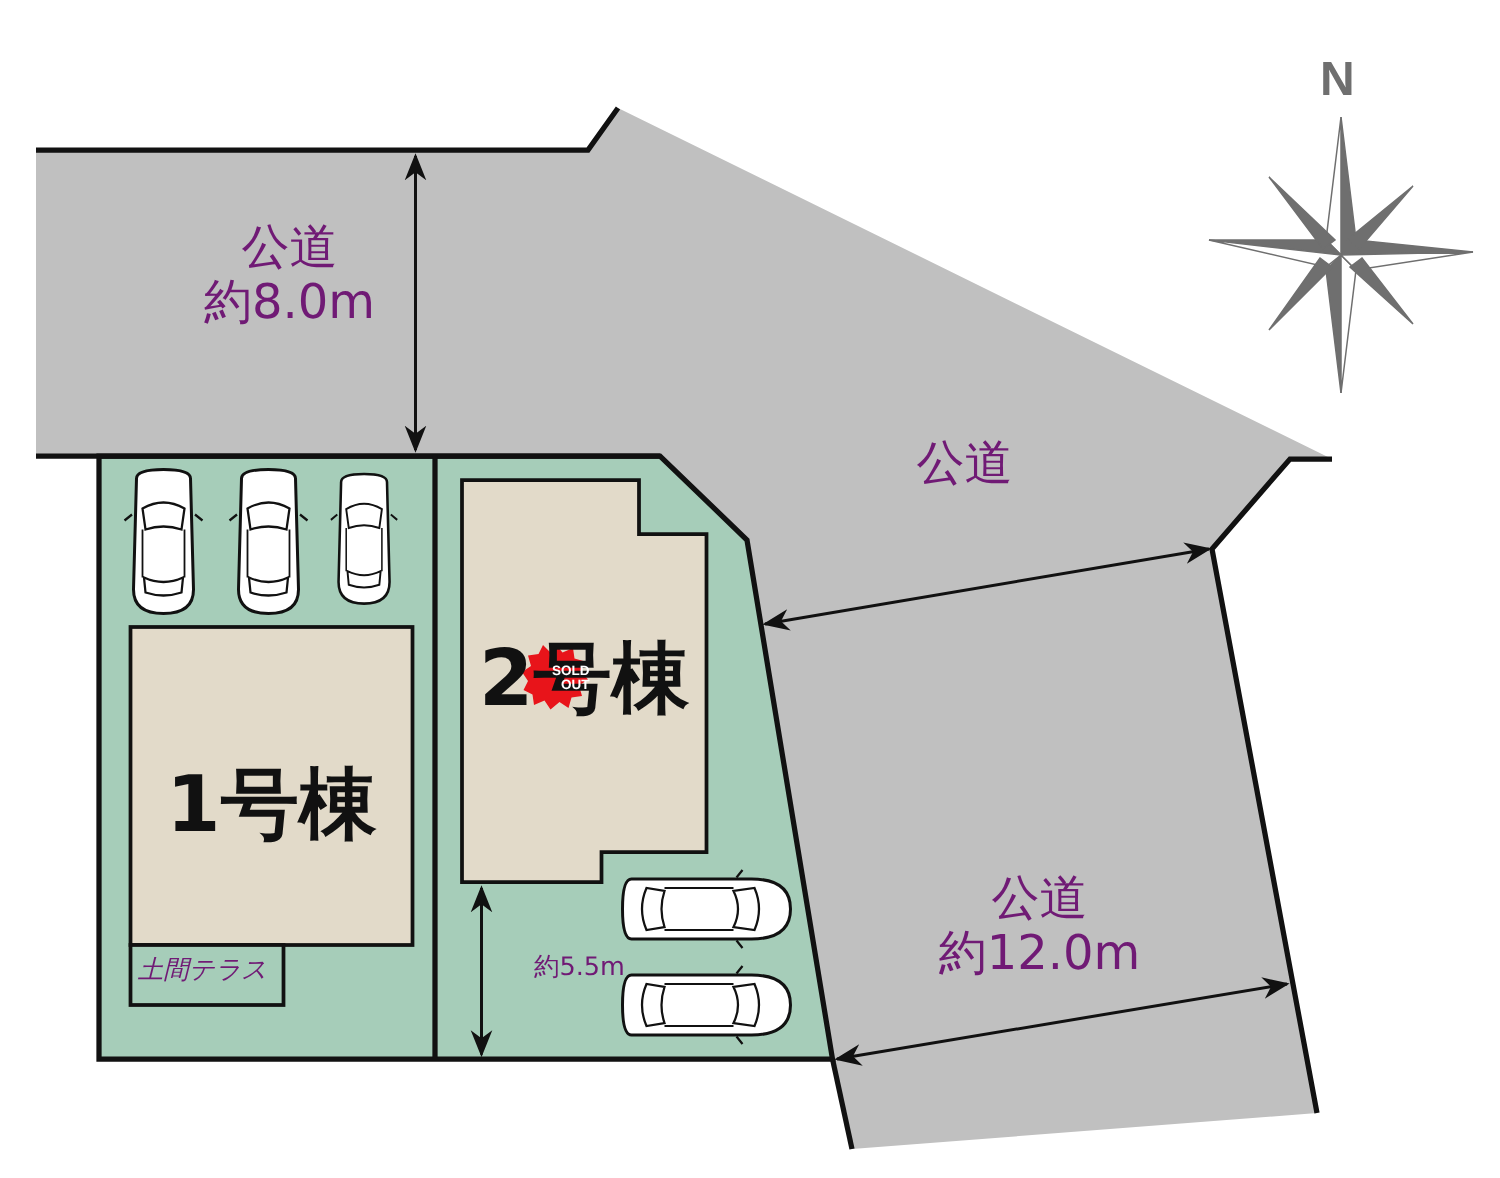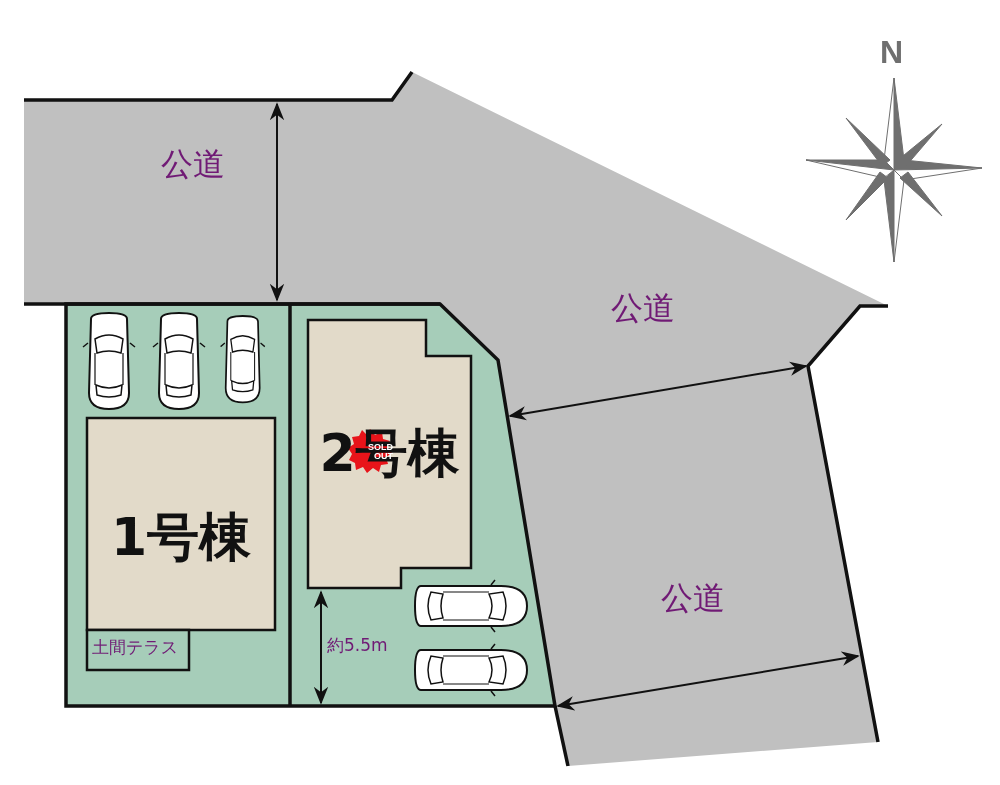--- a/index.html
+++ b/index.html
@@ -1,21 +1,21 @@
 <!DOCTYPE html>
 <html><head>
 <meta charset="utf-8">
 <style>
   html, body { margin: 0; padding: 0; background: #ffffff; }
   body { width: 1000px; height: 785px; position: relative; overflow: hidden; font-family: "DejaVu Sans", sans-serif; }
   svg.plan { position: absolute; left: 0; top: 0; }
   .lbl { position: absolute; color: #701a75; text-align: center; line-height: 1.15; white-space: nowrap; }
   .road-lbl { font-size: 32px; }
   .bldg-lbl { font-size: 52px; font-weight: bold; color: #111; }
-  .small-lbl { font-size: 17px; }
+  .small-lbl { font-size: 17px; margin-left: 29px; }
   .terrace-lbl { font-size: 17px; }
   .north { position: absolute; font-family: "Liberation Sans", sans-serif; font-weight: bold; font-size: 32px; color: #6f6f6f; }
   .sold { position: absolute; }
   .sold-text { position: absolute; left: 0; top: 11px; width: 46px; text-align: right; font-family: "Liberation Sans", sans-serif; font-weight: bold; font-size: 9px; line-height: 9px; color: #ffffff; }
 </style>
 </head>
 <body>
 
 <svg class="plan" width="1000" height="785" viewBox="0 0 1000 785">
   <defs>
@@ -97,27 +97,29 @@
 
   <g transform="translate(370,451)">
     <polygon fill="#e8141a" points="0,-22 5,-16 12,-19 13,-12 20,-10 17,-4 22,2 16,6 18,13 11,14 9,21 3,17 -3,22 -7,16 -14,19 -15,12 -21,9 -18,3 -22,-3 -16,-7 -18,-14 -11,-15 -8,-21 -3,-16"></polygon>
   </g>
 </svg>
 
 <div class="north" style="left:880px; top:34px;">N</div>
 
 <div class="lbl road-lbl" style="left:118px; top:146px; width:150px;">
   <div>公道</div>
+  <div>約8.0m</div>
 </div>
 <div class="lbl road-lbl" style="left:548px; top:290px; width:190px;">
   <div>公道</div>
 </div>
 <div class="lbl road-lbl" style="left:598px; top:580px; width:190px;">
   <div>公道</div>
+  <div>約12.0m</div>
 </div>
 
 <div class="lbl bldg-lbl" style="left:87px; top:508px; width:188px;text-align:center;">1号棟</div>
-<div class="lbl terrace-lbl" style="left:87px; top:638px; width:96px;">土間テラス</div>
+<div class="lbl terrace-lbl" style="left:87px; top:638px; width:96px;font-style:italic;">土間テラス</div>
 <div class="lbl bldg-lbl" style="left:308px; top:424px; width:163px;">2号棟</div>
 <div class="sold" style="left:347px; top:432px; width:46px; height:40px;">
   <div class="sold-text">SOLD OUT</div>
 </div>
 <div class="lbl small-lbl" style="left:327px; top:636px;">約5.5m</div>
 
 </body></html>

